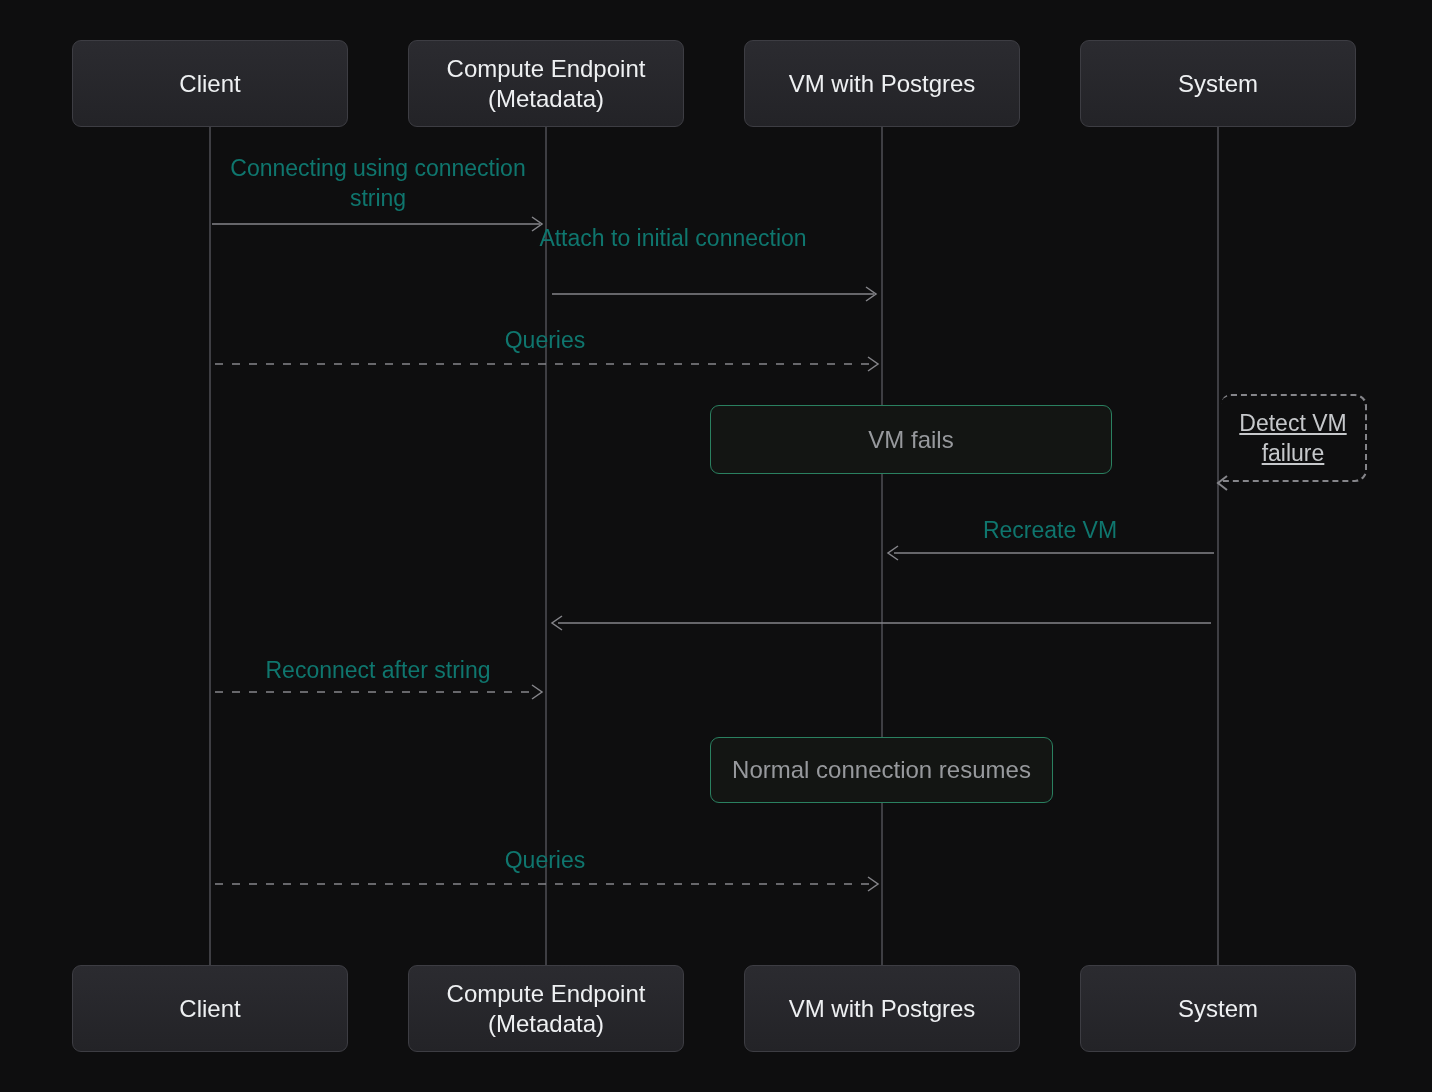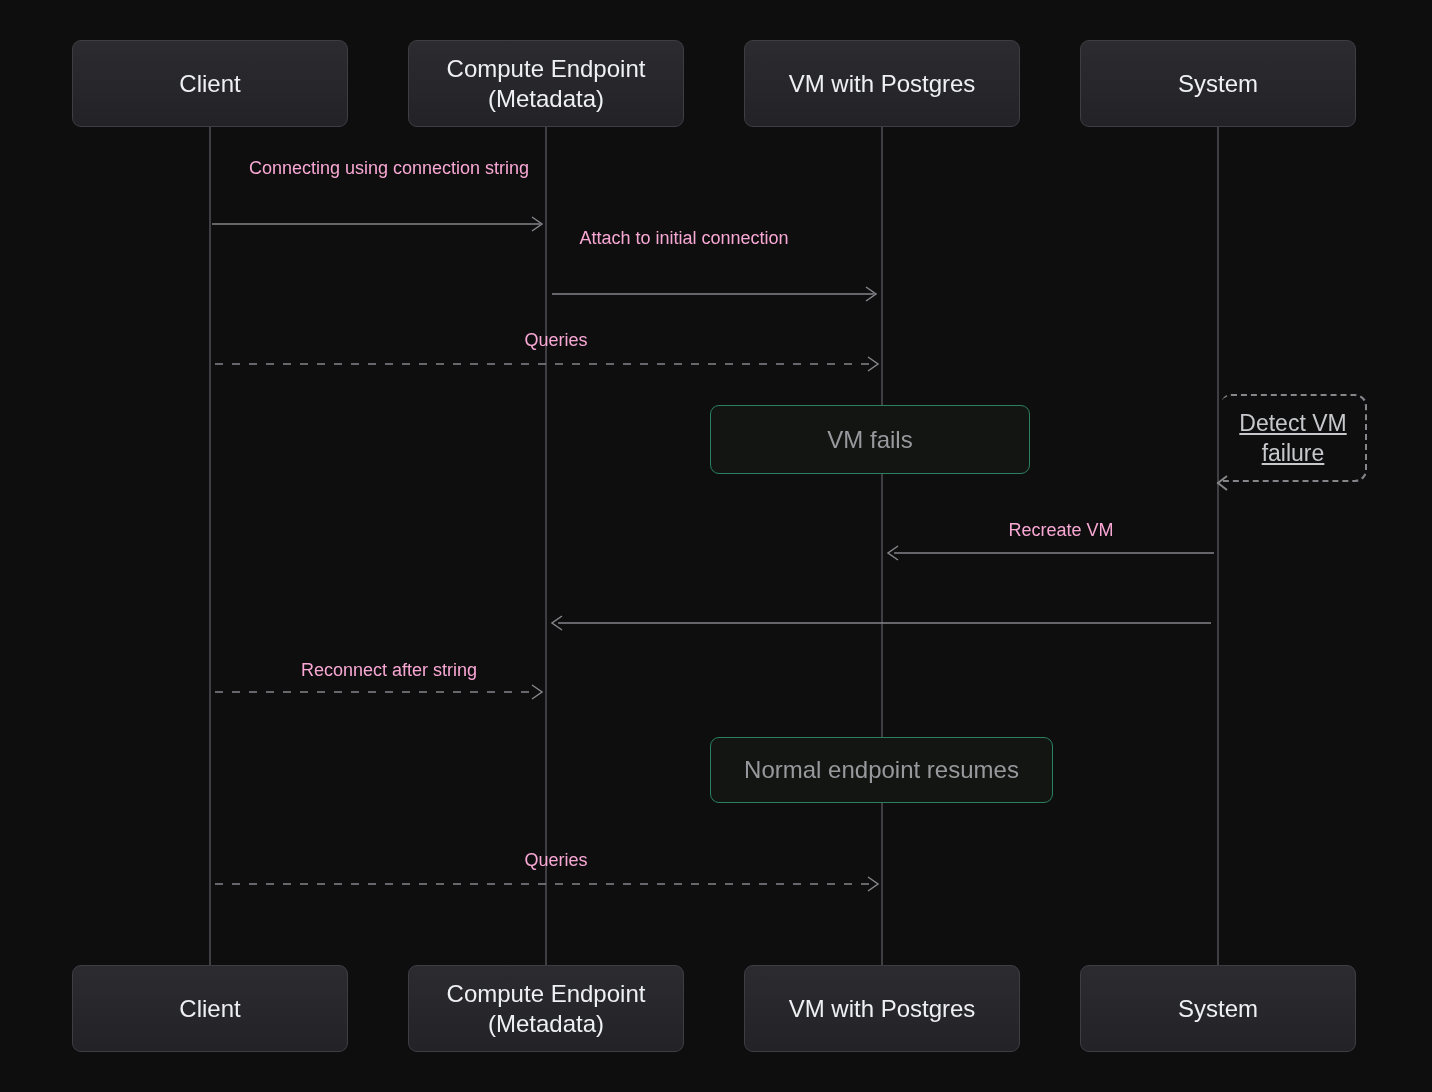--- a/index.html
+++ b/index.html
@@ -28,25 +28,24 @@
     text-align:center;
     padding:4px 18px;
   }
   .lifeline {
     position:absolute;
     top:127px; height:838px; width:1.5px;
     background:#3e3e43;
   }
   .msg-label {
     position:absolute;
-    color:#f9a8d4;
-    font-size:18px;
+    color:#0f766e;
+    font-size:23px;
     line-height:30px;
     text-align:center;
-    padding-left:11px;
   }
   .arrow { position:absolute; }
   .note {
     position:absolute;
     box-sizing:border-box;
     background:#131513;
     border:1.5px solid #2a8060;
     border-radius:9px;
     color:#97999d;
     font-size:24px;
@@ -104,21 +103,21 @@
     <line x1="2" y1="10" x2="324" y2="10" stroke="#85858a" stroke-width="1.5"></line>
     <polyline points="316,3 326,10 316,17" fill="none" stroke="#85858a" stroke-width="1.5"></polyline>
   </svg>
 
   <div class="msg-label" style="left:395px;top:325px;width:300px">Queries</div>
   <svg class="arrow" style="left:213px;top:354px" width="672" height="20">
     <line x1="2" y1="10" x2="660" y2="10" stroke="#85858a" stroke-width="1.5" stroke-dasharray="8 9"></line>
     <polyline points="655,3 665,10 655,17" fill="none" stroke="#85858a" stroke-width="1.5"></polyline>
   </svg>
 
-  <div class="note" style="left:710px;top:405px;width:320px;height:69px">
+  <div class="note" style="left:710px;top:405px;width:402px;height:69px">
     <span>VM fails</span>
   </div>
 
   <div class="self-box" style="left:1221px;top:394px;width:146px;height:88px">
     <span>Detect VM failure</span>
   </div>
   <svg class="arrow" style="left:1214px;top:474px" width="18" height="18">
     <polyline points="13,2 4,9 13,16" fill="none" stroke="#85858a" stroke-width="2"></polyline>
   </svg>
 
@@ -133,21 +132,21 @@
     <polyline points="12,3 2,10 12,17" fill="none" stroke="#85858a" stroke-width="1.5"></polyline>
   </svg>
 
   <div class="msg-label" style="left:208px;top:655px;width:340px">Reconnect after string</div>
   <svg class="arrow" style="left:213px;top:682px" width="336" height="20">
     <line x1="2" y1="10" x2="325" y2="10" stroke="#85858a" stroke-width="1.5" stroke-dasharray="8 9"></line>
     <polyline points="319,3 329,10 319,17" fill="none" stroke="#85858a" stroke-width="1.5"></polyline>
   </svg>
 
   <div class="note" style="left:710px;top:737px;width:343px;height:66px">
-    <span>Normal endpoint resumes</span>
+    <span>Normal connection resumes</span>
   </div>
 
   <div class="msg-label" style="left:395px;top:845px;width:300px">Queries</div>
   <svg class="arrow" style="left:213px;top:874px" width="672" height="20">
     <line x1="2" y1="10" x2="660" y2="10" stroke="#85858a" stroke-width="1.5" stroke-dasharray="8 9"></line>
     <polyline points="655,3 665,10 655,17" fill="none" stroke="#85858a" stroke-width="1.5"></polyline>
   </svg>
 
   <div class="actor" style="left:72px;top:965px">
       <span>Client</span>

